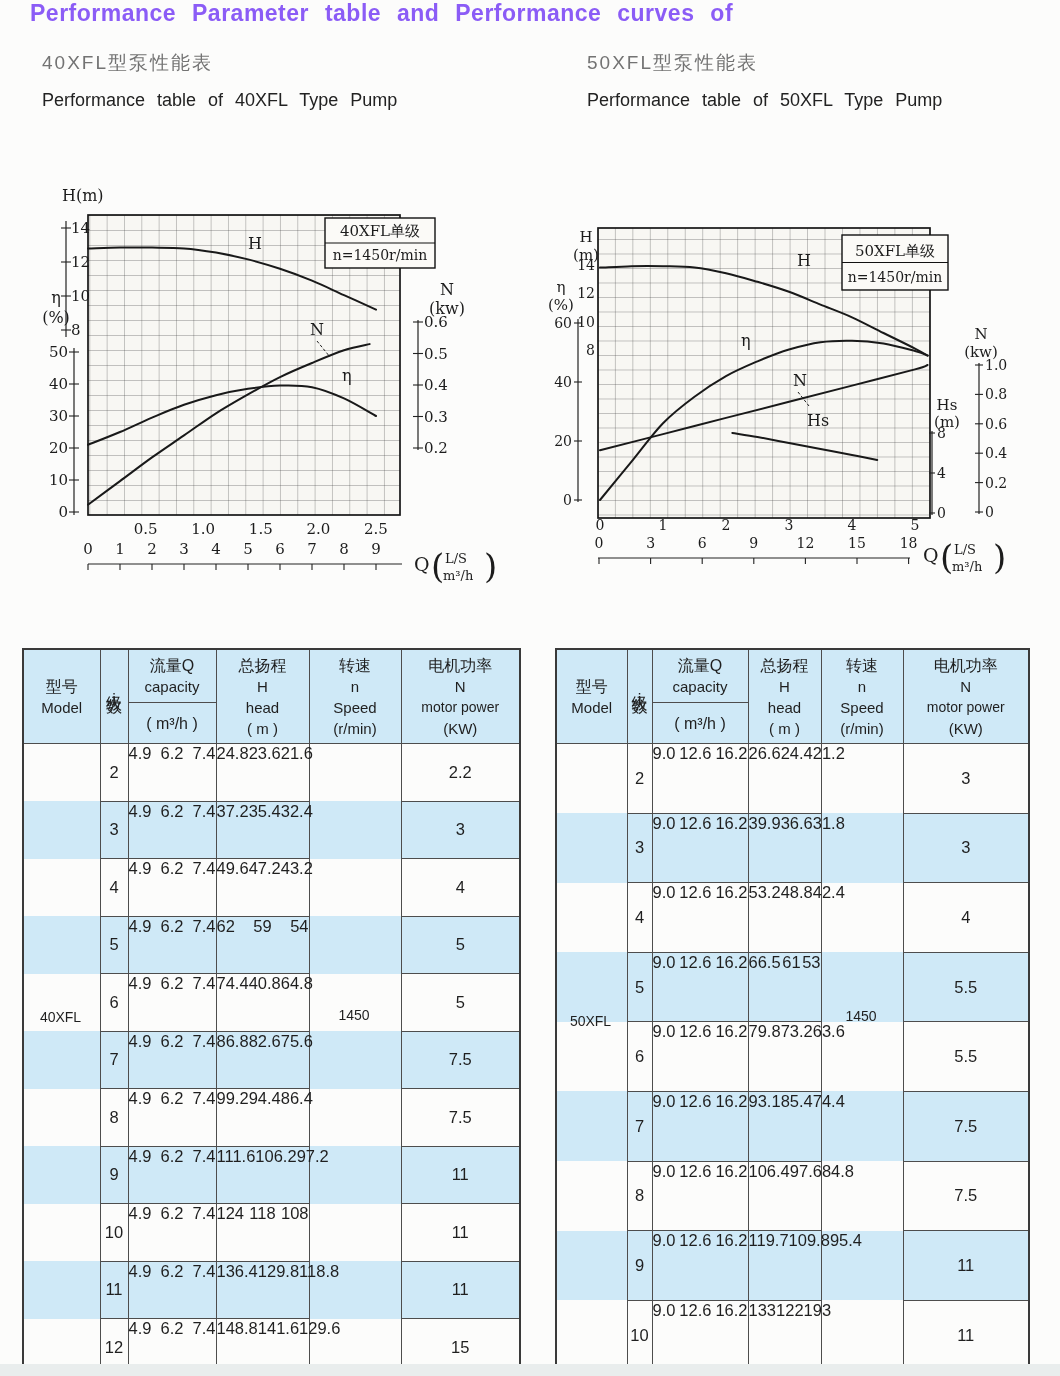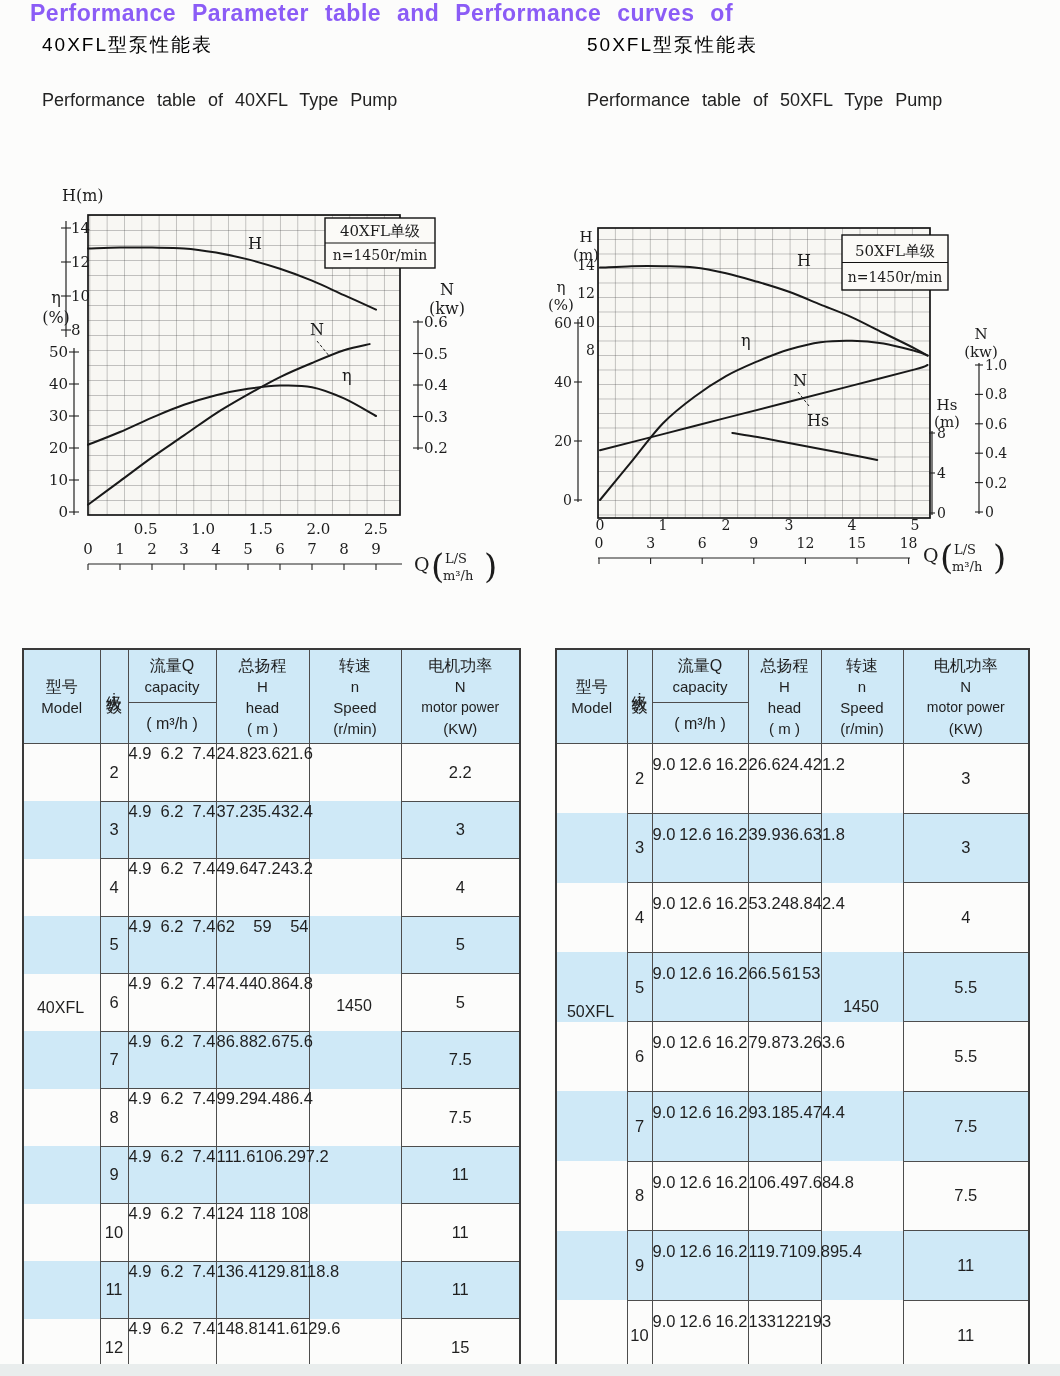--- a/index.html
+++ b/index.html
@@ -1,42 +1,42 @@
 <!DOCTYPE html>
 <html><head>
 <meta charset="utf-8">
 <style>
   html,body{margin:0;padding:0;background:#ffffff;}
   #page{position:relative;width:1060px;height:1376px;background:#fcfcfb;overflow:hidden;
         font-family:"Liberation Sans","DejaVu Sans",sans-serif;color:#1d1d1d;}
   .page-title{position:absolute;left:30px;top:0px;font-size:23px;font-weight:bold;
               letter-spacing:.5px;word-spacing:9px;color:#8b5cf6;margin:0;}
-  .sec-cn{position:absolute;top:32px;font-size:19px;letter-spacing:2px;color:#000000;}
+  .sec-cn{position:absolute;top:50px;font-size:19px;letter-spacing:2px;color:#737373;}
   .sec-en{position:absolute;top:90px;font-size:18px;word-spacing:7px;color:#222;}
   svg text{font-family:"DejaVu Serif","Liberation Serif",serif;fill:#1c1c1c;}
   .twrap{position:absolute;top:648px;}
   .ptable{border-collapse:collapse;border:2px solid #3a3a3a;table-layout:fixed;width:100%;
           font-family:"Liberation Sans","DejaVu Sans",sans-serif;}
   .ptable th,.ptable td{border:1px solid #4d4d4d;padding:0;text-align:center;vertical-align:middle;
           font-weight:normal;color:#1f1f1f;}
   .ptable thead th{background:#cfe9f7;font-size:16px;line-height:21px;}
   .ptable thead .h-sm{font-size:15px;}
   .ptable thead .h-xs{font-size:14px;}
   .ptable thead tr:first-child th{height:52px;}
   .ptable thead tr:last-child th{height:40px;}
   .vtext{writing-mode:vertical-rl;text-orientation:upright;margin:0 auto;letter-spacing:3px;line-height:1;}
   .t40 tbody td{height:56.5px;}
   .t50 tbody td{height:68.6px;}
   tbody td{font-size:16.5px;}
   tbody tr.stripe td{background:#cfe9f7;}
   td.c-model,td.c-speed{border-top:none;border-bottom:none;}
   .vals{display:flex;flex-direction:row;justify-content:space-between;height:100%;padding:1px 0;box-sizing:border-box;}
   .vals div{line-height:1;}
-  .t50 .vals{padding:12px 0;}
-  .mlabel{position:absolute;text-align:center;font-size:16px;color:#1f1f1f;line-height:20px;}
+  .t50 .vals{padding:1px 0;}
+  .mlabel{position:absolute;text-align:center;font-size:14px;color:#1f1f1f;line-height:20px;margin-top:9px;}
   .bottom-strip{position:absolute;left:0;top:1364px;width:1060px;height:12px;background:#e9eded;}
 </style>
 </head>
 <body>
 
 <div id="page">
 
   <h1 class="page-title">Performance Parameter table and Performance curves of</h1>
 
   <div class="sec-cn" style="left:42px">40XFL型泵性能表</div>

